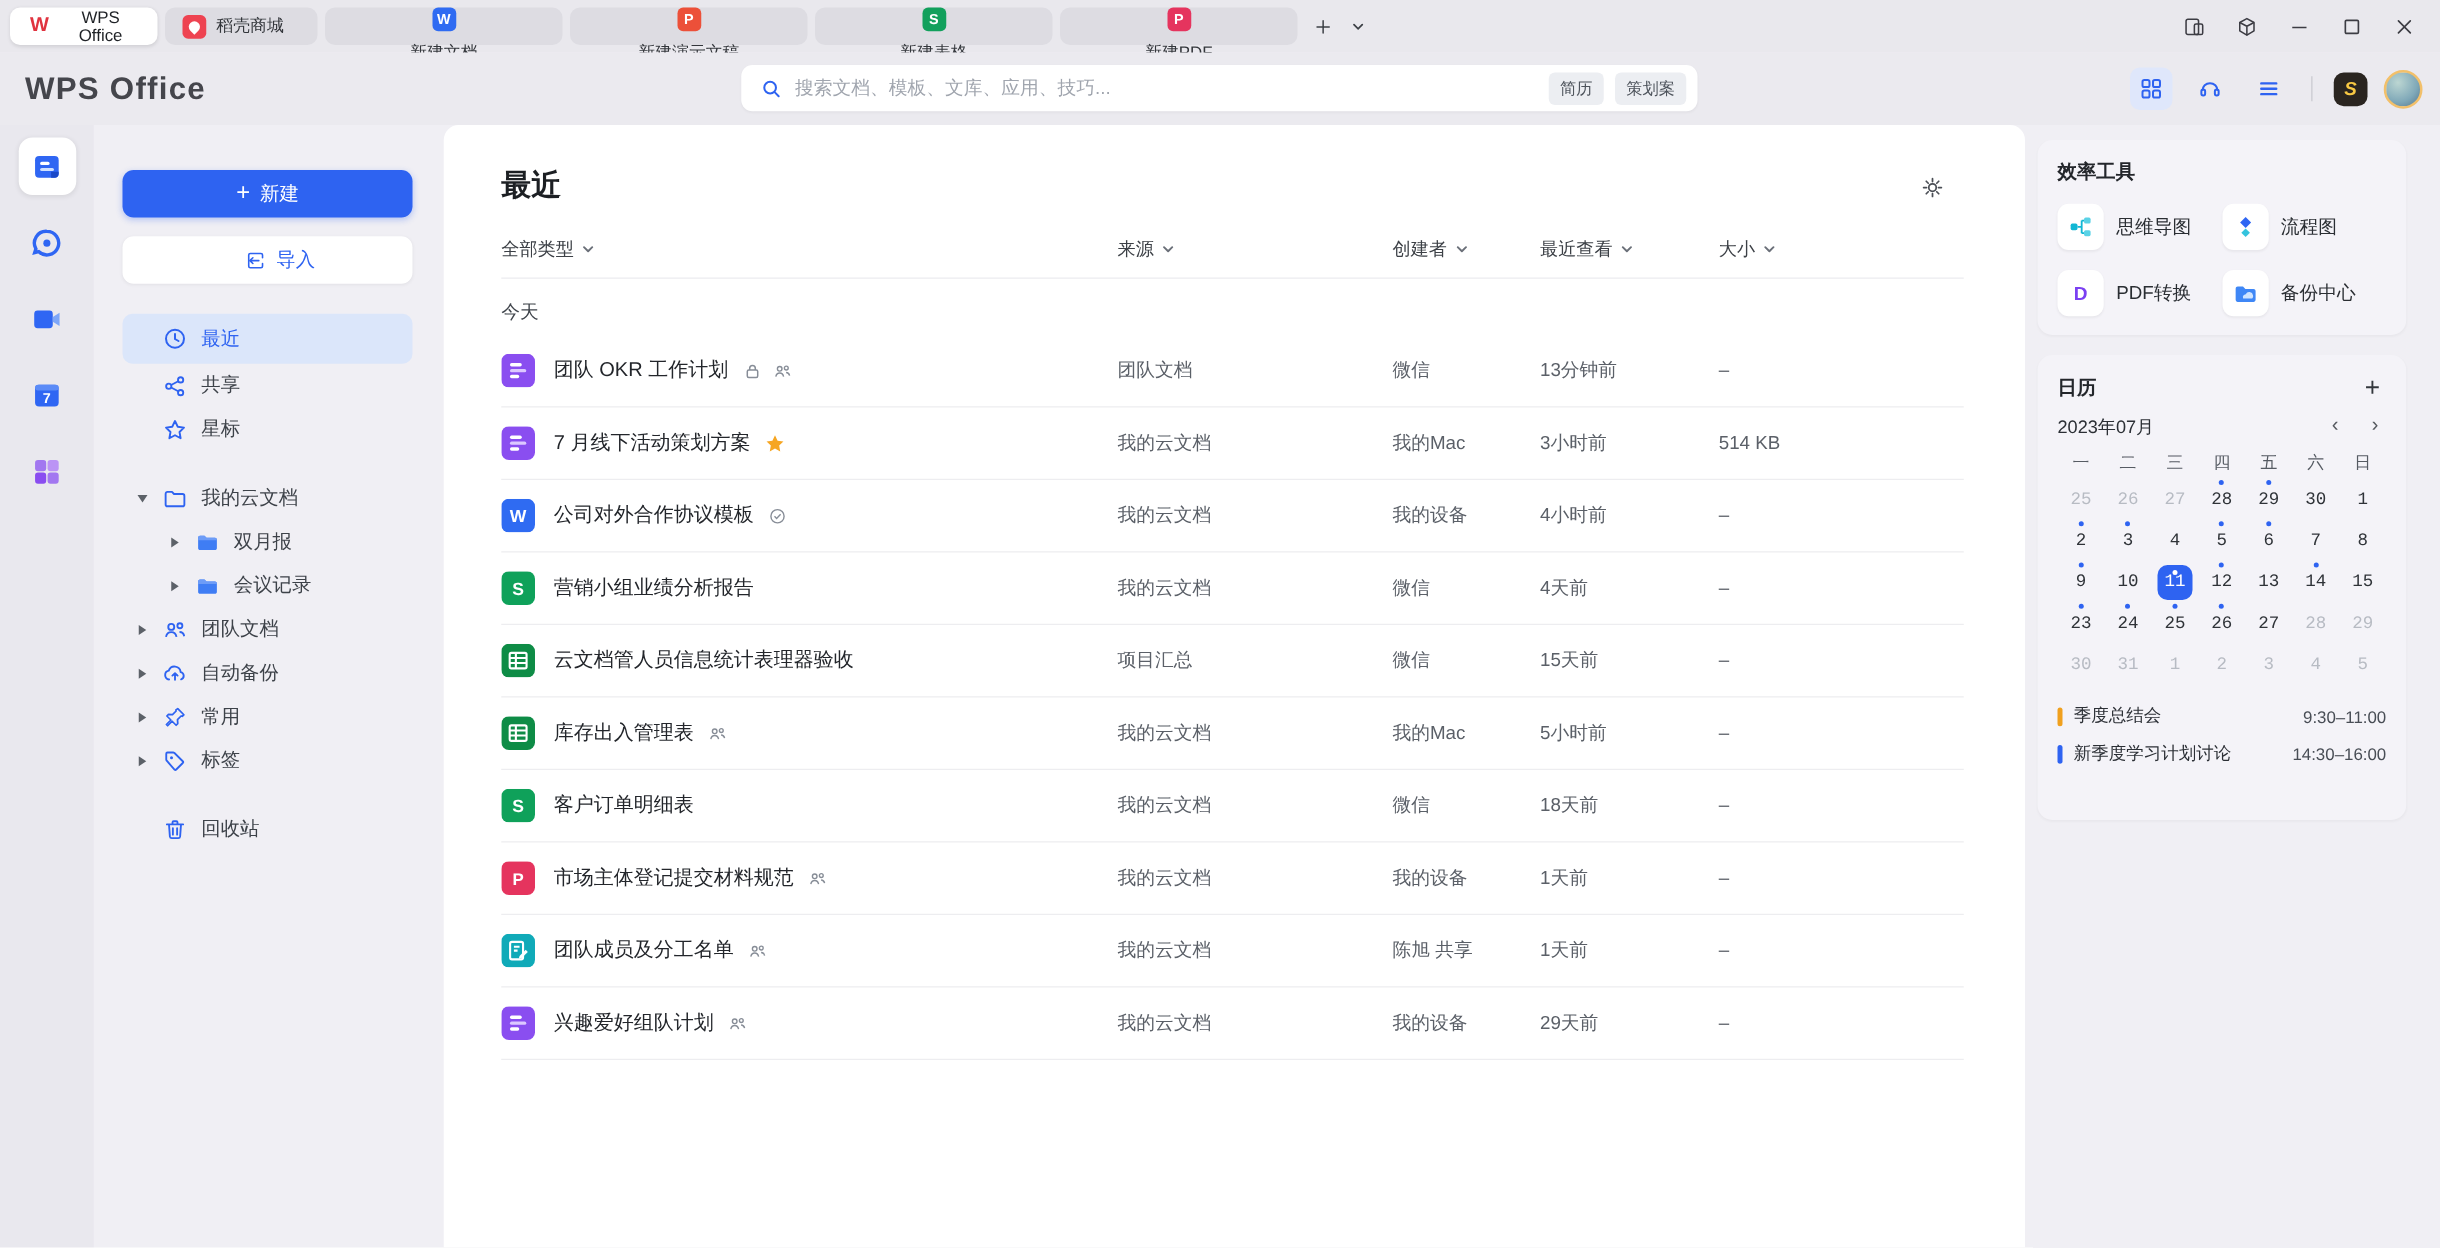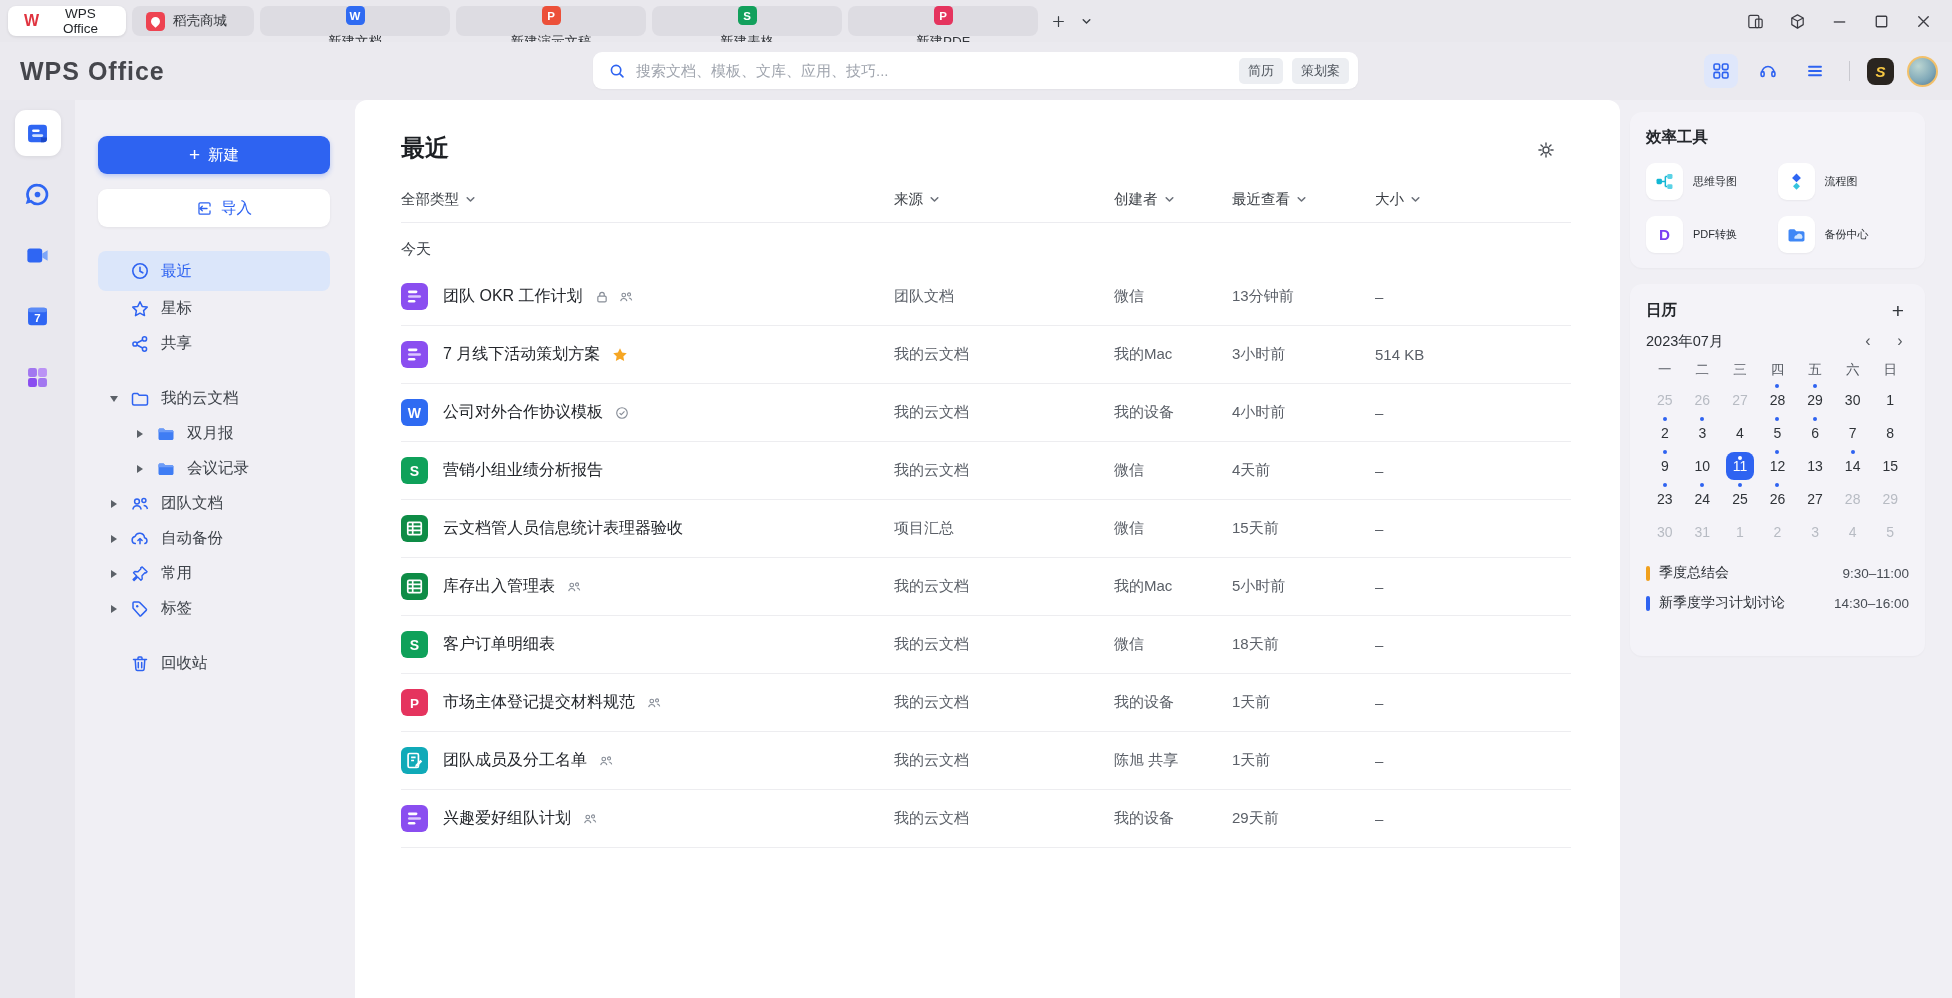--- a/index.html
+++ b/index.html
@@ -95,33 +95,33 @@
   .fsource { left:493px; } .fcreator { left:713px; } .fviewed { left:831px; } .fsize { left:974px; }
 
   
   .rightpanel { flex:1; padding:12px 12px 0 10px; }
   .panel-card { width:295px; background:#f4f3f8; border-radius:12px; padding:15px 16px; box-shadow:0 1px 2px rgba(0,0,0,.03); }
   .panel-title { font-size:15.5px; font-weight:700; color:#23262b; }
   .tools-grid { margin-top:15px; display:grid; grid-template-columns:1fr 1fr; row-gap:16px; }
   .tool { display:flex; align-items:center; gap:10px; cursor:pointer; }
   .tool-ico { width:37px; height:37px; background:#fff; border-radius:9px; display:flex; align-items:center; justify-content:center; box-shadow:0 1px 2px rgba(0,0,0,.05); }
   .tool-ico svg { width:21px; height:21px; }
-  .tool-label { font-size:11px; color:#2a2e33; }
+  .tool-label { font-size:15px; color:#2a2e33; }
 
   .calendar-card { margin-top:16px; height:372px; }
   .cal-head { display:flex; align-items:center; justify-content:space-between; }
   .cal-add { font-size:21px; color:#33373d; line-height:1; width:22px; height:22px; }
   .cal-month-row { display:flex; align-items:center; margin-top:10px; }
   .cal-month { font-size:14.5px; color:#2b2f35;text-align:right; }
   .cal-nav { margin-left:auto; display:flex; gap:14px; }
   .cal-nav button { font-size:16px; color:#55595f; width:18px; height:20px; }
   .cal-weekdays, .cal-week { display:grid; grid-template-columns:repeat(7,1fr); }
   .cal-weekdays { margin-top:10px; }
   .cal-weekdays span { text-align:center; font-size:13.5px; color:#565b63; }
-  .cal-grid { margin-top:4px; }
+  .cal-grid { margin-top:4px;font-family:Liberation Mono, monospace; }
   .day { height:33px; display:flex; align-items:center; justify-content:center; position:relative; font-size:14px; color:#2f3338; cursor:pointer; }
   .day .dot { position:absolute; top:1px; left:50%; transform:translateX(-50%); width:4px; height:4px; border-radius:50%; background:#2e63f1; display:none; }
   .day.d .dot { display:block; }
   .day.m { color:#b7bbc3; }
   .day.s .sq { width:28px; height:28px; border-radius:8px; background:#2e63f1; color:#fff; display:flex; align-items:center; justify-content:center; position:relative; }
   .day.s .dot { display:block; background:#fff; top:4px; z-index:2; }
   .events { margin-top:10px; }
   .event { display:flex; align-items:center; height:30px; }
   .event .bar { width:4px; height:15px; border-radius:2px; flex:none; }
   .event .etitle { font-size:14px; color:#2b2f35; margin-left:9px; }
@@ -506,31 +506,31 @@
     <span class="caret none"></span>
     <svg class="nicon">
               <use href="#s-clock"></use>
             </svg>
     <span class="nlabel">最近</span>
   </div>
 
   <div class="nav-item">
     <span class="caret none"></span>
     <svg class="nicon">
-              <use href="#s-star"></use>
-            </svg>
-    <span class="nlabel">星标</span>
+              <use href="#s-share"></use>
+            </svg>
+    <span class="nlabel">共享</span>
   </div>
 
   <div class="nav-item">
     <span class="caret none"></span>
     <svg class="nicon">
-              <use href="#s-share"></use>
-            </svg>
-    <span class="nlabel">共享</span>
+              <use href="#s-star"></use>
+            </svg>
+    <span class="nlabel">星标</span>
   </div>
 
   <div class="nav-item gap">
     <span class="caret down"></span>
     <svg class="nicon">
               <use href="#s-folder"></use>
             </svg>
     <span class="nlabel">我的云文档</span>
   </div>
 

